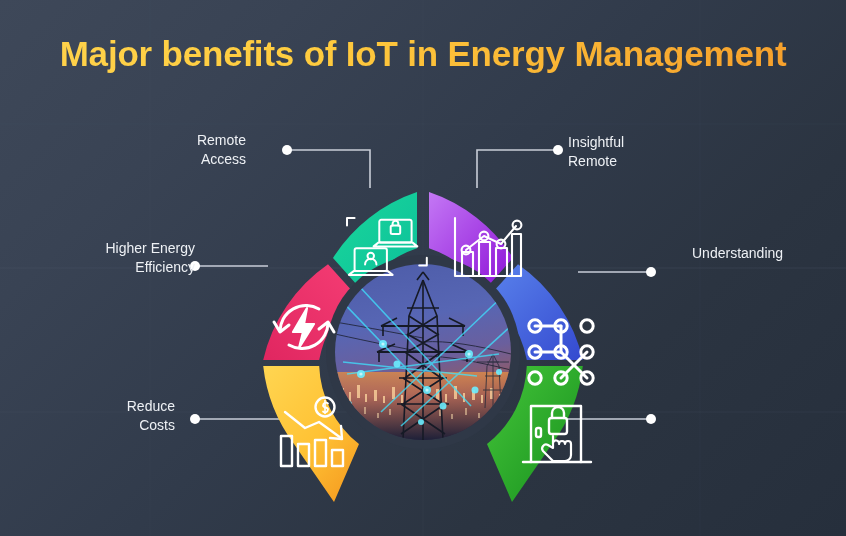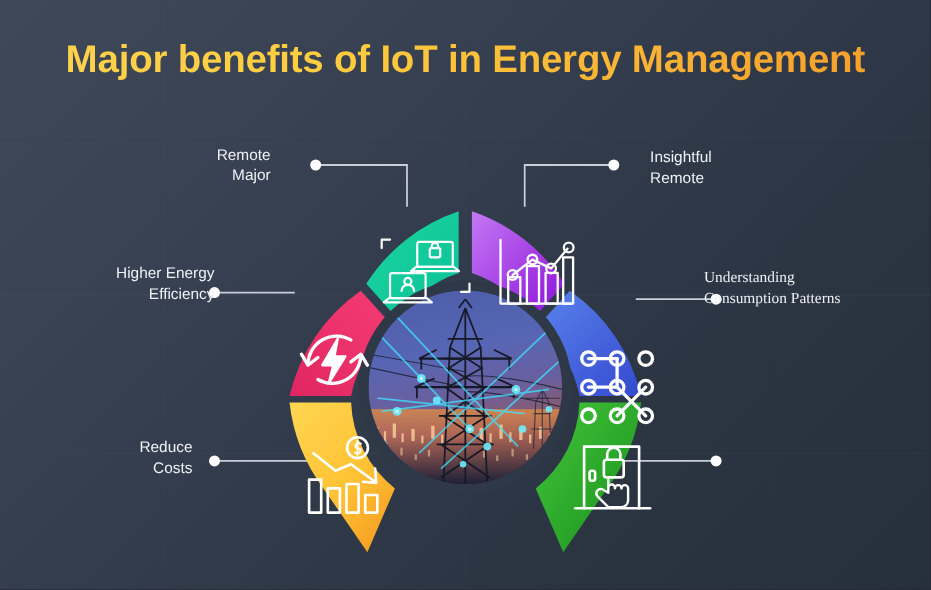--- a/index.html
+++ b/index.html
@@ -61,22 +61,22 @@
     font-size: 14px;
     line-height: 1.33;
     white-space: nowrap;
   }
   .lbl.r { text-align: right; }
   .lbl.l { text-align: left; }
 
   .lbl-remote        { right: 600px; top: 131px; }
   .lbl-higher        { right: 651px; top: 239px; }
   .lbl-reduce        { right: 671px; top: 397px; }
-  .lbl-insight       { left: 568px;  top: 133px; margin-left: 23px; }
-  .lbl-understand    { left: 640px;  top: 244px; font-family: Liberation Serif, serif; }
+  .lbl-insight       { left: 568px;  top: 133px; }
+  .lbl-understand    { left: 692px;  top: 244px; }
   .lbl-easy          { left: 668px;  top: 399px; }
 
   
   .connectors { position: absolute; inset: 0; pointer-events: none; }
 </style>
 </head>
 <body>
 
 <div id="infographic">
 
@@ -382,37 +382,36 @@
         <rect x="26" y="18" width="18" height="16" rx="2.4"></rect>
         <path d="M29,18 V13 a6,6 0 0 1 12,0 v5"></path>
         <rect x="13" y="28" width="5" height="9" rx="2"></rect>
         <path d="M30,36 v12 l-5,-3 a4,4 0 0 0 -5,6 l10,10 h12 a6,6 0 0 0 6,-6 V44 a3,3 0 0 0 -6,0 a3,3 0 0 0 -6,0 a3,3 0 0 0 -6,-1" stroke-width="2.2"></path>
       </g>
     </svg>
   </div>
 
   <div class="lbl r lbl-remote">
     <div>Remote</div>
-    <div>Major</div>
+    <div>Access</div>
   </div>
 
   <div class="lbl r lbl-higher">
     <div>Higher Energy</div>
     <div>Efficiency</div>
   </div>
 
   <div class="lbl r lbl-reduce">
     <div>Reduce</div>
     <div>Costs</div>
   </div>
 
   <div class="lbl l lbl-insight">
     <div>Insightful</div>
     <div>Remote</div>
   </div>
 
   <div class="lbl l lbl-understand">
     <div>Understanding</div>
-    <div>Consumption Patterns</div>
   </div>
 
 
 </div>
 
 </body></html>

